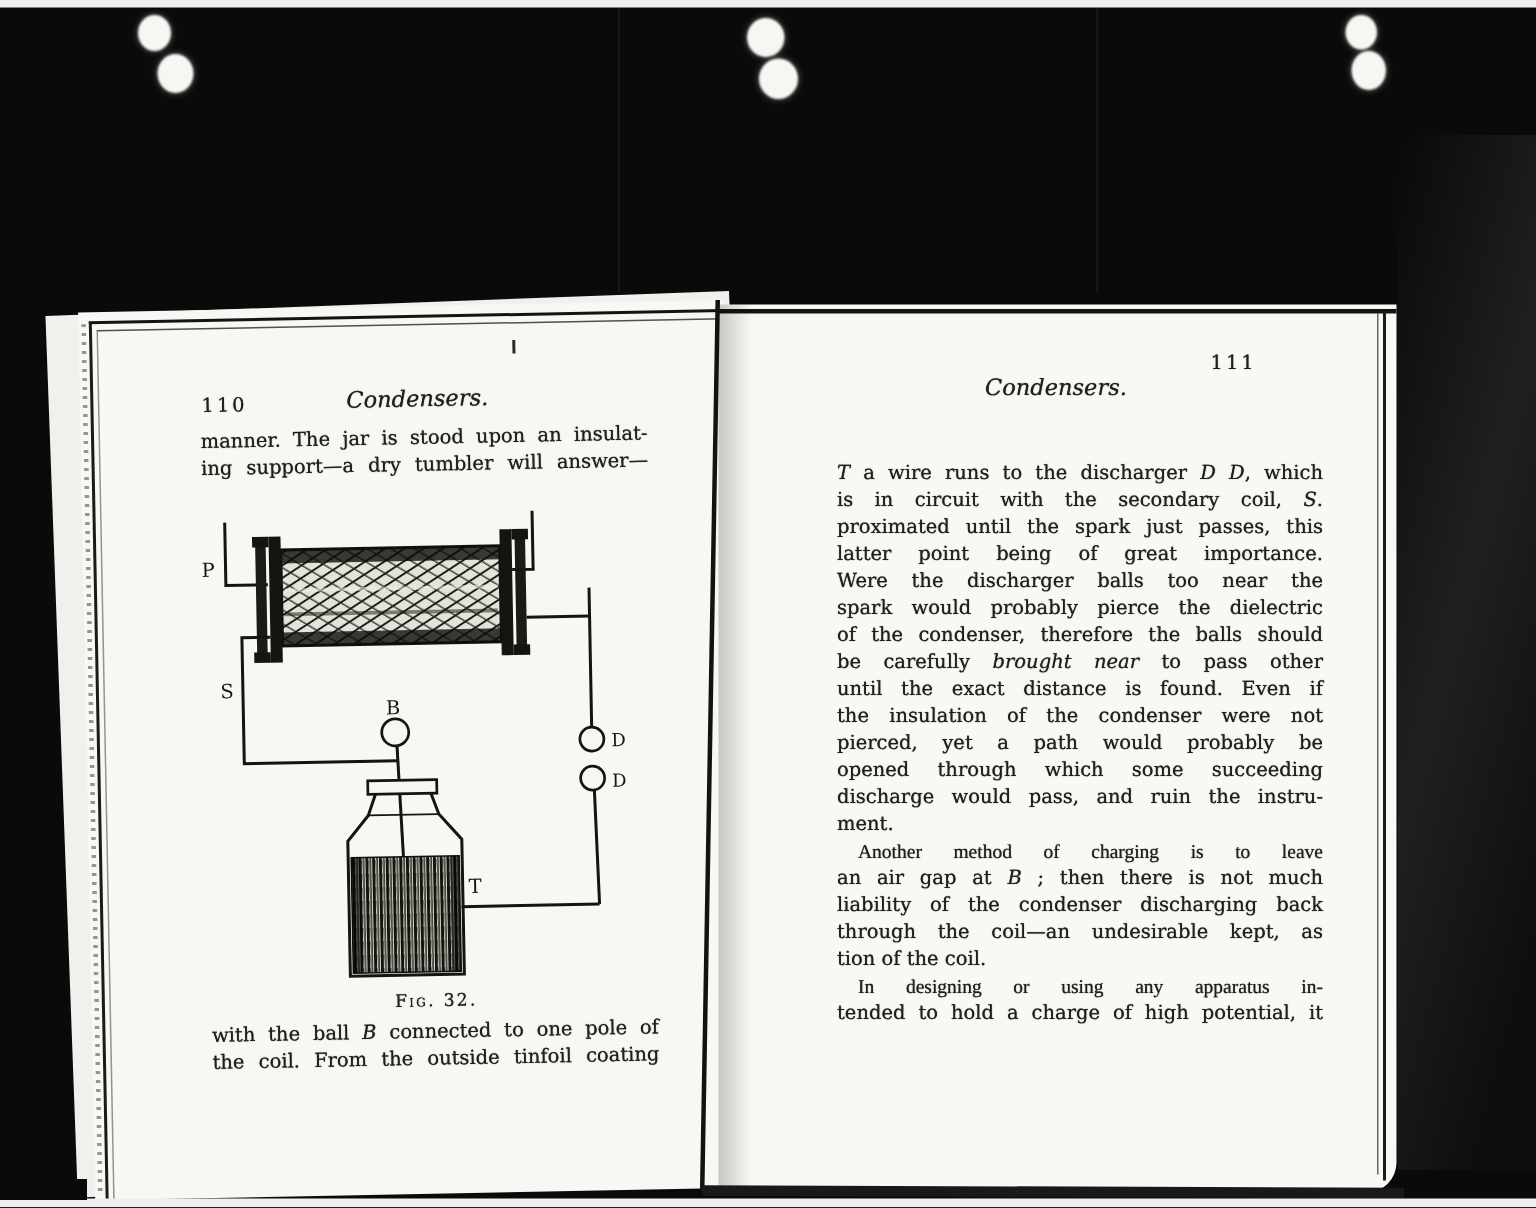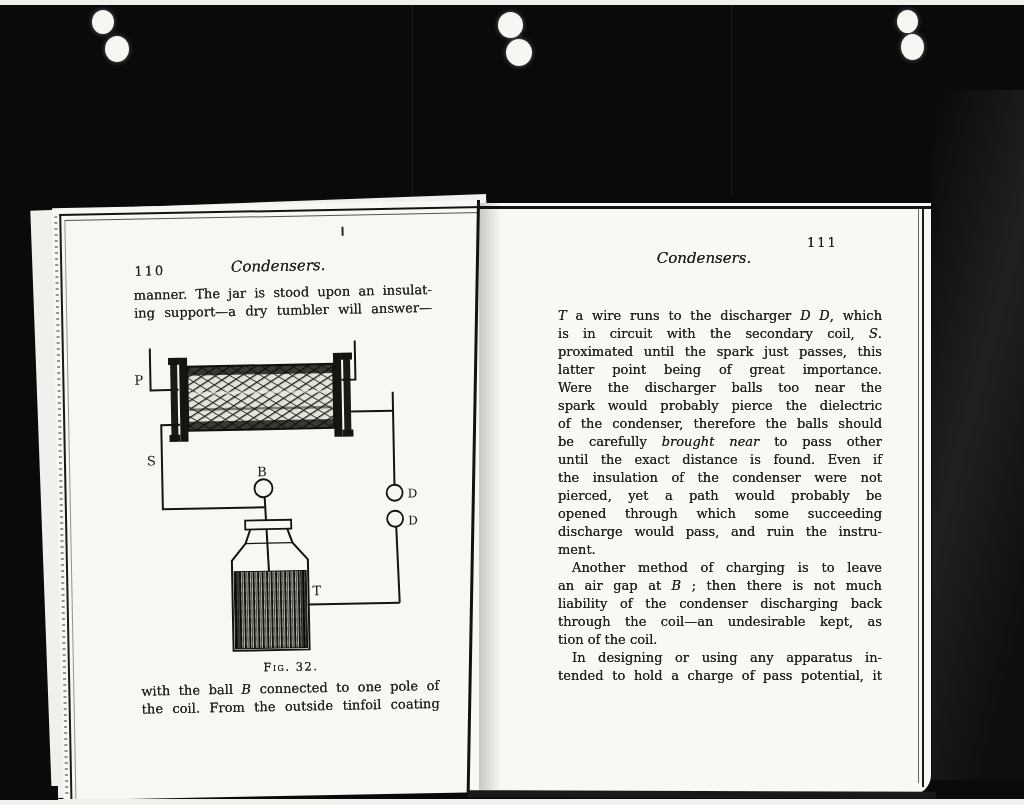--- a/index.html
+++ b/index.html
@@ -36,21 +36,21 @@
   .right-margin{left:932px;top:90px;width:92px;height:690px;
                 background:linear-gradient(105deg,#090909,#202020 45%,#0e0e0e 85%);}
 
   
   .ink{text-shadow:0 0 .6px rgba(30,30,25,.9);}
   .pagenum{font-size:13px;letter-spacing:2px;}
   .runhead{font-style:italic;font-size:15px;text-align:center;}
   .tblock{font-size:13px;line-height:18px;}
   .tline{text-align:justify;text-align-last:justify;white-space:normal;}
   .tline.nojust{text-align-last:left;}
-  .tline.indent{text-indent:14px;}
+  .tline.indent{text-indent:14px;font-family:Liberation Serif, serif;}
   .it{font-style:italic;}
   .caption{font-size:11.5px;letter-spacing:1.5px;text-align:center;font-variant:small-caps;}
   .tick{width:1.5px;height:9px;background:#2a2a2a;}
   .figlabel{font-family:"DejaVu Serif",serif;font-size:13px;fill:#15150f;}
   .figlabel.small{font-size:12px;}
 </style>
 </head>
 <body>
 
 <div class="scene">
@@ -179,21 +179,21 @@
         <div class="tline"><span>pierced, yet a path would probably be</span></div>
         <div class="tline"><span>opened through which some succeeding</span></div>
         <div class="tline"><span>discharge would pass, and ruin the instru-</span></div>
         <div class="tline nojust"><span>ment.</span></div>
         <div class="tline indent"><span>Another method of charging is to leave</span></div>
         <div class="tline"><span>an air gap at </span><span class="it">B</span><span> ; then there is not much</span></div>
         <div class="tline"><span>liability of the condenser discharging back</span></div>
         <div class="tline"><span>through the coil—an undesirable kept, as</span></div>
         <div class="tline nojust"><span>tion of the coil.</span></div>
         <div class="tline indent"><span>In designing or using any apparatus in-</span></div>
-        <div class="tline"><span>tended to hold a charge of pass potential, it</span></div>
+        <div class="tline"><span>tended to hold a charge of high potential, it</span></div>
       </div>
   </div>
 
   <div class="abs gutter-line"></div>
   <div class="abs bottom-dark"></div>
   <div class="abs bottom-strip"></div>
   <div class="abs corner-L"></div>
   <div class="abs right-margin"></div>
 </div>
 

